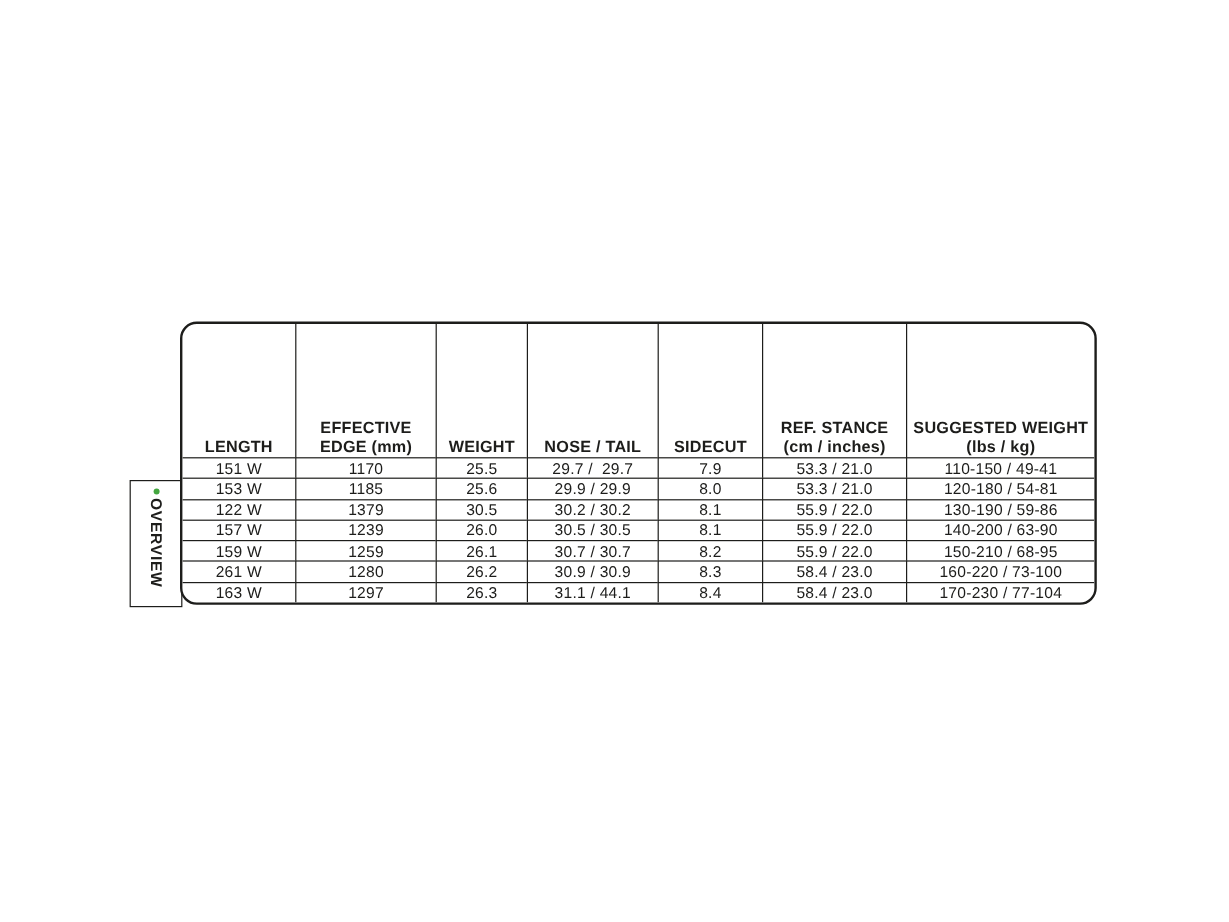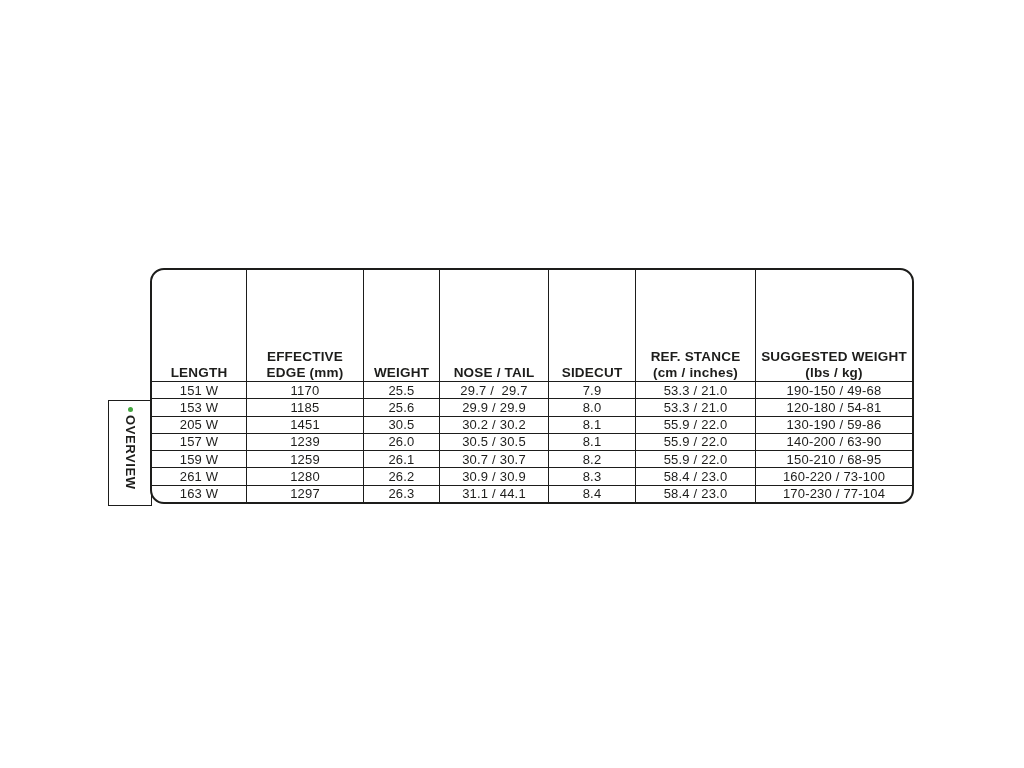--- a/index.html
+++ b/index.html
@@ -96,36 +96,36 @@
     </div>
   </div>
 
   <div class="tr body-row">
     <div class="c td col0">151 W</div>
     <div class="c td">1170</div>
     <div class="c td">25.5</div>
     <div class="c td">29.7 /  29.7</div>
     <div class="c td">7.9</div>
     <div class="c td">53.3 / 21.0</div>
-    <div class="c td">190-150 / 49-68</div>
+    <div class="c td">110-150 / 49-41</div>
   </div>
 
   <div class="tr body-row">
     <div class="c td col0">153 W</div>
     <div class="c td">1185</div>
     <div class="c td">25.6</div>
     <div class="c td">29.9 / 29.9</div>
     <div class="c td">8.0</div>
     <div class="c td">53.3 / 21.0</div>
     <div class="c td">120-180 / 54-81</div>
   </div>
 
   <div class="tr body-row">
-    <div class="c td col0">205 W</div>
-    <div class="c td">1451</div>
+    <div class="c td col0">122 W</div>
+    <div class="c td">1379</div>
     <div class="c td">30.5</div>
     <div class="c td">30.2 / 30.2</div>
     <div class="c td">8.1</div>
     <div class="c td">55.9 / 22.0</div>
     <div class="c td">130-190 / 59-86</div>
   </div>
 
   <div class="tr body-row">
     <div class="c td col0">157 W</div>
     <div class="c td">1239</div>

